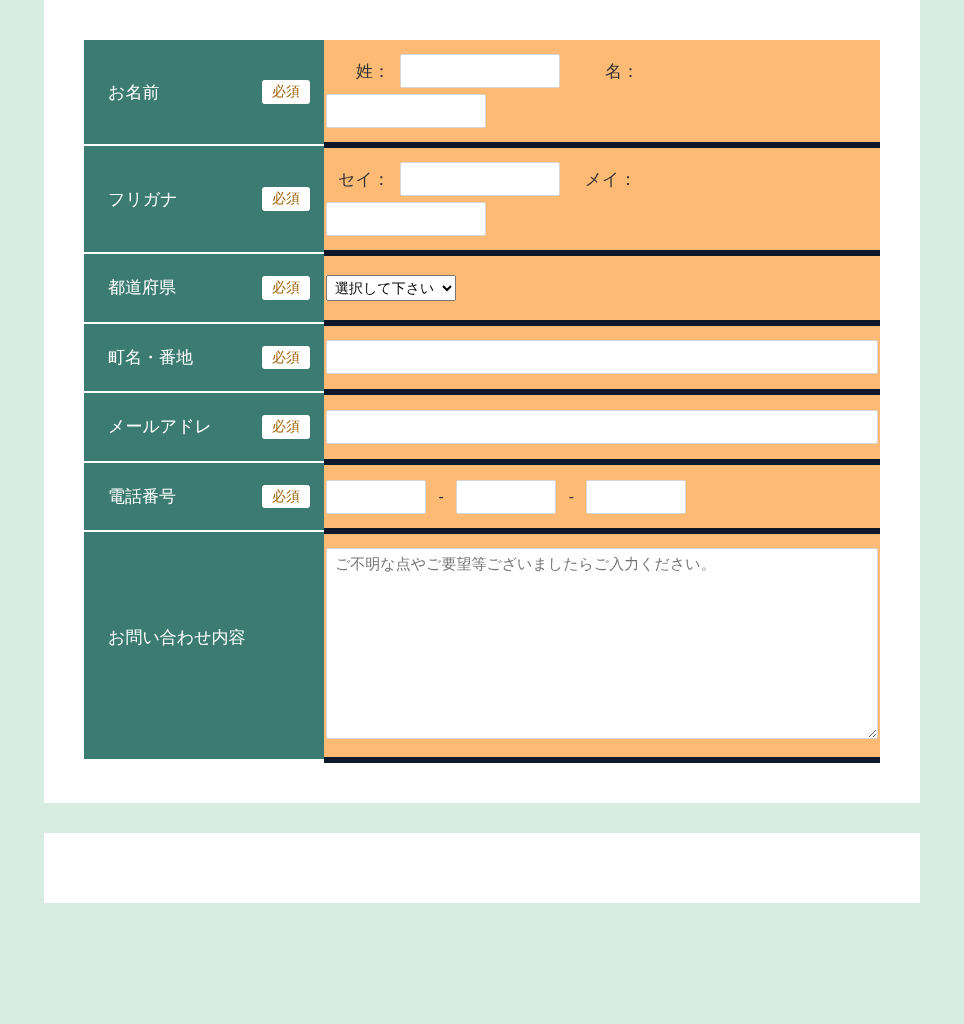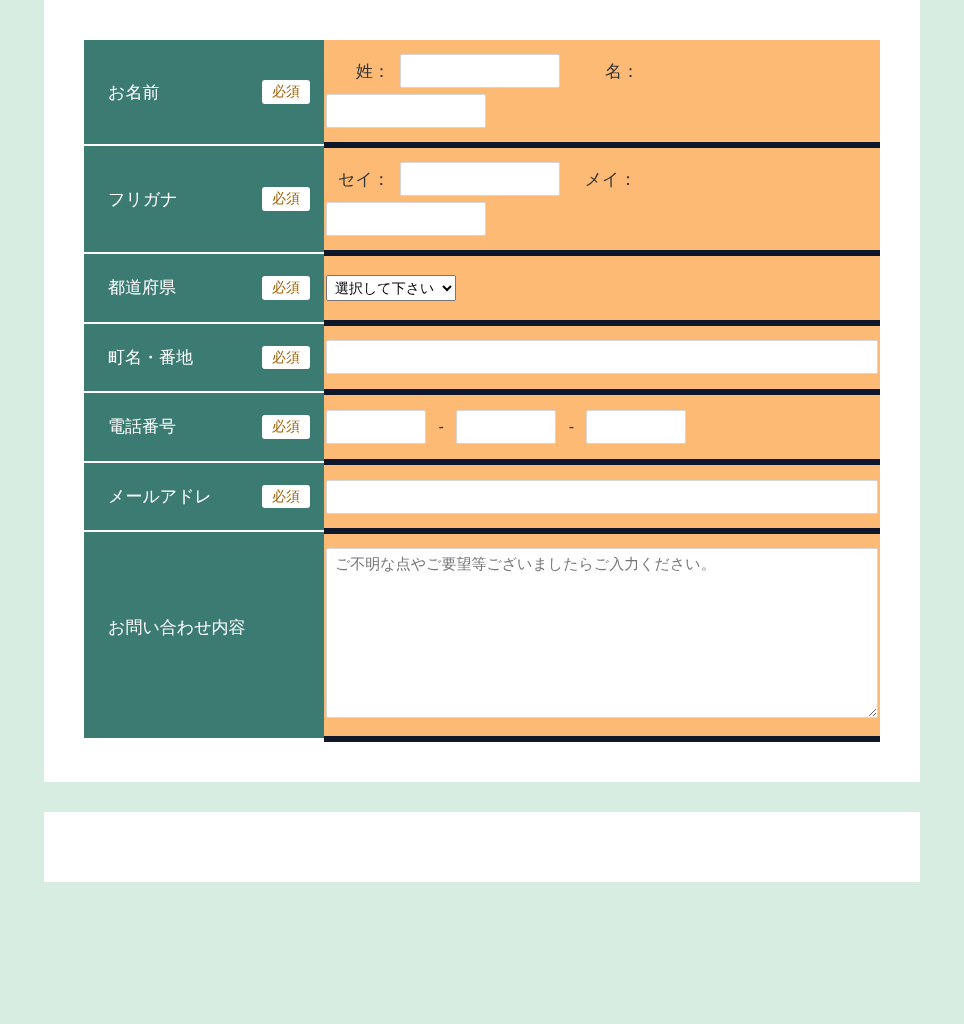--- a/index.html
+++ b/index.html
@@ -61,21 +61,21 @@
     white-space: nowrap;
   }
   input[type=text], textarea {
     border: 1px solid #d6d6d6;
     padding: 6px 8px;
     font-size: 15px;
     border-radius: 2px;
     height: 34px;
   }
   textarea {
-    height: 170px;
+    height: 191px;
     width: 100%;
     resize: both;
   }
   .inp-short { width: 90px; }
   .inp-med   { width: 160px; }
   .inp-full  { width: 100%; }
   .inp-tel   { width: 100px; }
   .lbl { font-size: 17px; color: #333; margin: 0 6px 0 20px; }
   .lbl-first { margin-left: 30px; }
   .sep { margin: 0 8px; }
@@ -146,44 +146,44 @@
           <span class="req">必須</span>
         </div>
             </th>
         <td><input type="text" class="inp-full" style=""></td>
       </tr>
 
 
       <tr>
         <th>
               <div class="th-inner">
+          <span>メールアドレ</span>
+          <span class="req">必須</span>
+        </div>
+            </th>
+        <td><input type="text" class="inp-full" style=""></td>
+      </tr>
+
+      <tr>
+        <th>
+              <div class="th-inner">
           <span>電話番号</span>
           <span class="req">必須</span>
         </div>
             </th>
         <td>
           <input type="text" class="inp-tel" style="">
           <span class="sep">-</span>
           <input type="text" class="inp-tel" style="">
           <span class="sep">-</span>
           <input type="text" class="inp-tel" style="">
         </td>
       </tr>
 
       <tr>
-        <th>
-              <div class="th-inner">
-          <span>メールアドレ</span>
-          <span class="req">必須</span>
-        </div>
-            </th>
-        <td><input type="text" class="inp-full" style=""></td>
-      </tr>
-
-      <tr>
         <th style="padding-top:54px;padding-bottom:70px">
               <div class="th-inner">
           <span>お問い合わせ内容</span>
         </div>
             </th>
         <td>
           <textarea placeholder="ご不明な点やご要望等ございましたらご入力ください。" style=""></textarea>
         </td>
       </tr>
 

